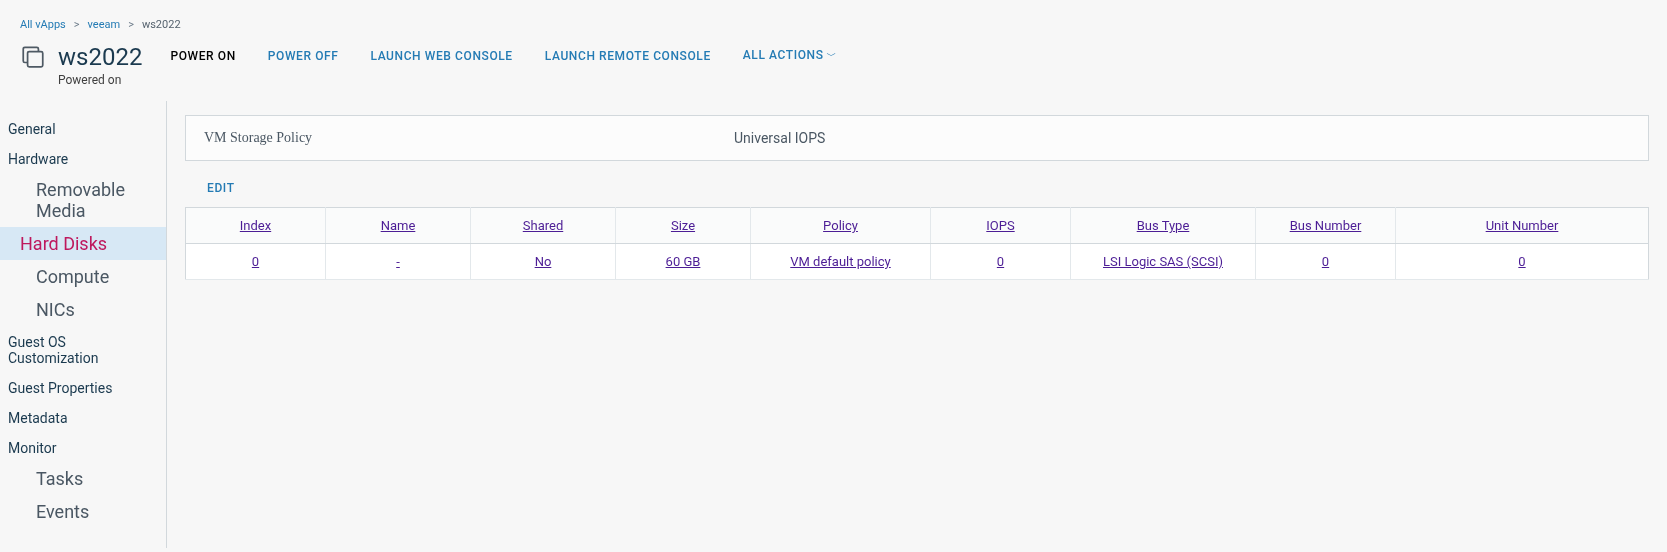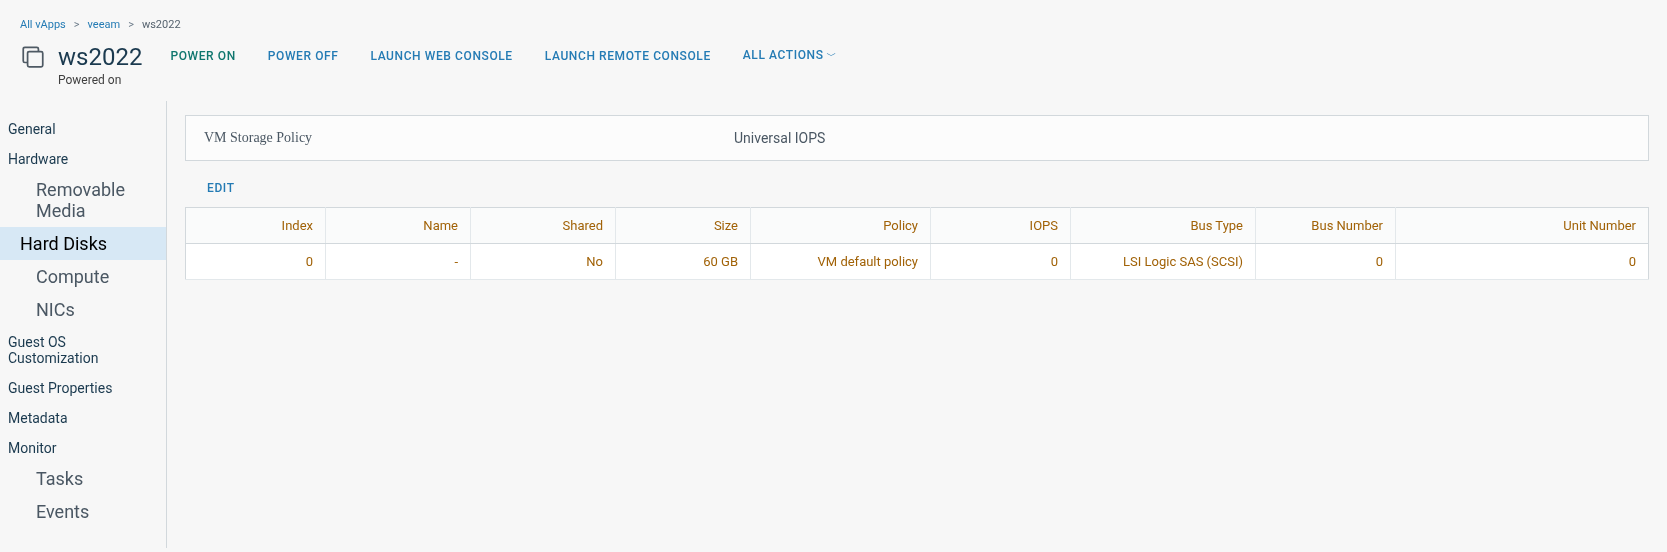--- a/index.html
+++ b/index.html
@@ -41,37 +41,37 @@
     margin-left: 16px;
     padding-top: 5px;
   }
   .action {
     font-size: 12px;
     letter-spacing: 0.6px;
     font-weight: 500;
     text-transform: uppercase;
     cursor: pointer;
   }
-  .action.disabled { color: #0f766e; cursor: default; }
+  .action.disabled { color: #000000; cursor: default; }
   .action.enabled { color: #247bb4; }
   .action.enabled .chev { margin-left: 3px; font-size: 10px; }
 
   
   .layout { display: flex; }
   .sidebar {
     width: 167px;
     border-right: 1px solid #d2d8dc;
     padding: 12px 0 20px 0;
     flex-shrink: 0;
   }
   .side-top { padding: 6px 20px; font-size: 14px; color: #1b3a4f; cursor: pointer; }
   .side-top.sub { padding-left: 36px; font-size: 18px; color: #4a5763; }
   .side-top.active {
     background: #d7e8f5;
-    color: #000000;
+    color: #be185d;
     padding-left: 20px;
   }
   .side-section-head { padding: 8px 20px 6px 8px; font-size: 14px; color: #1b3a4f; cursor: pointer; }
 
   .content {
     flex: 1;
     padding: 14px 18px 20px 18px;
     min-width: 0;
   }
 
@@ -100,25 +100,26 @@
 
   
   table.disk-table {
     width: 100%;
     border-collapse: collapse;
     border: 1px solid #d2d8dc;
     background: #fff;
     font-size: 13px;
   }
   .disk-table th, .disk-table td {
-    text-align: right;
+    text-align: center;
     padding: 10px 12px;
     border-right: 1px solid #e3e8eb;
-    color: #a16207;
+    color: #4c1d95;
     font-weight: 400;
+    text-decoration: underline;
   }
   .disk-table th {
     background: #fafbfb;
     border-bottom: 1px solid #d2d8dc;
   }
   .disk-table tbody tr { border-bottom: 1px solid #e3e8eb; }
   .disk-table th:last-child, .disk-table td:last-child { border-right: none; }
 
   .col-index { width: 140px; }
   .col-name { width: 145px; }

